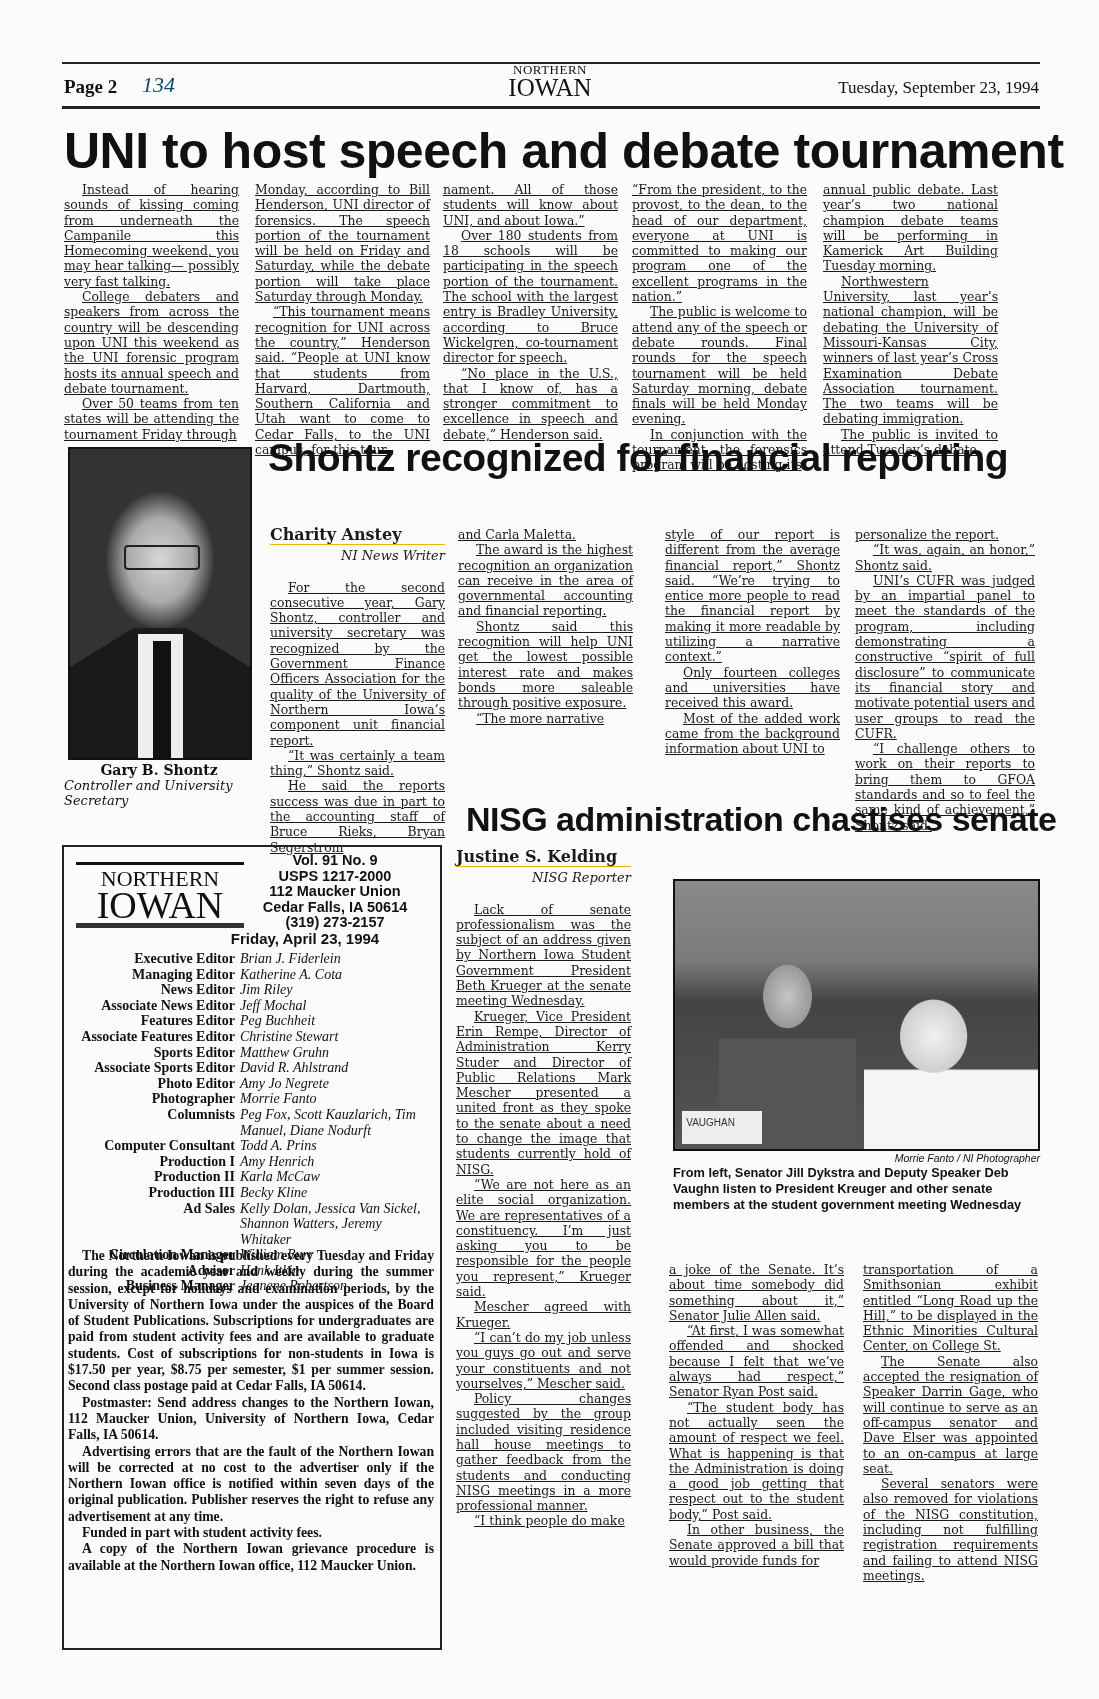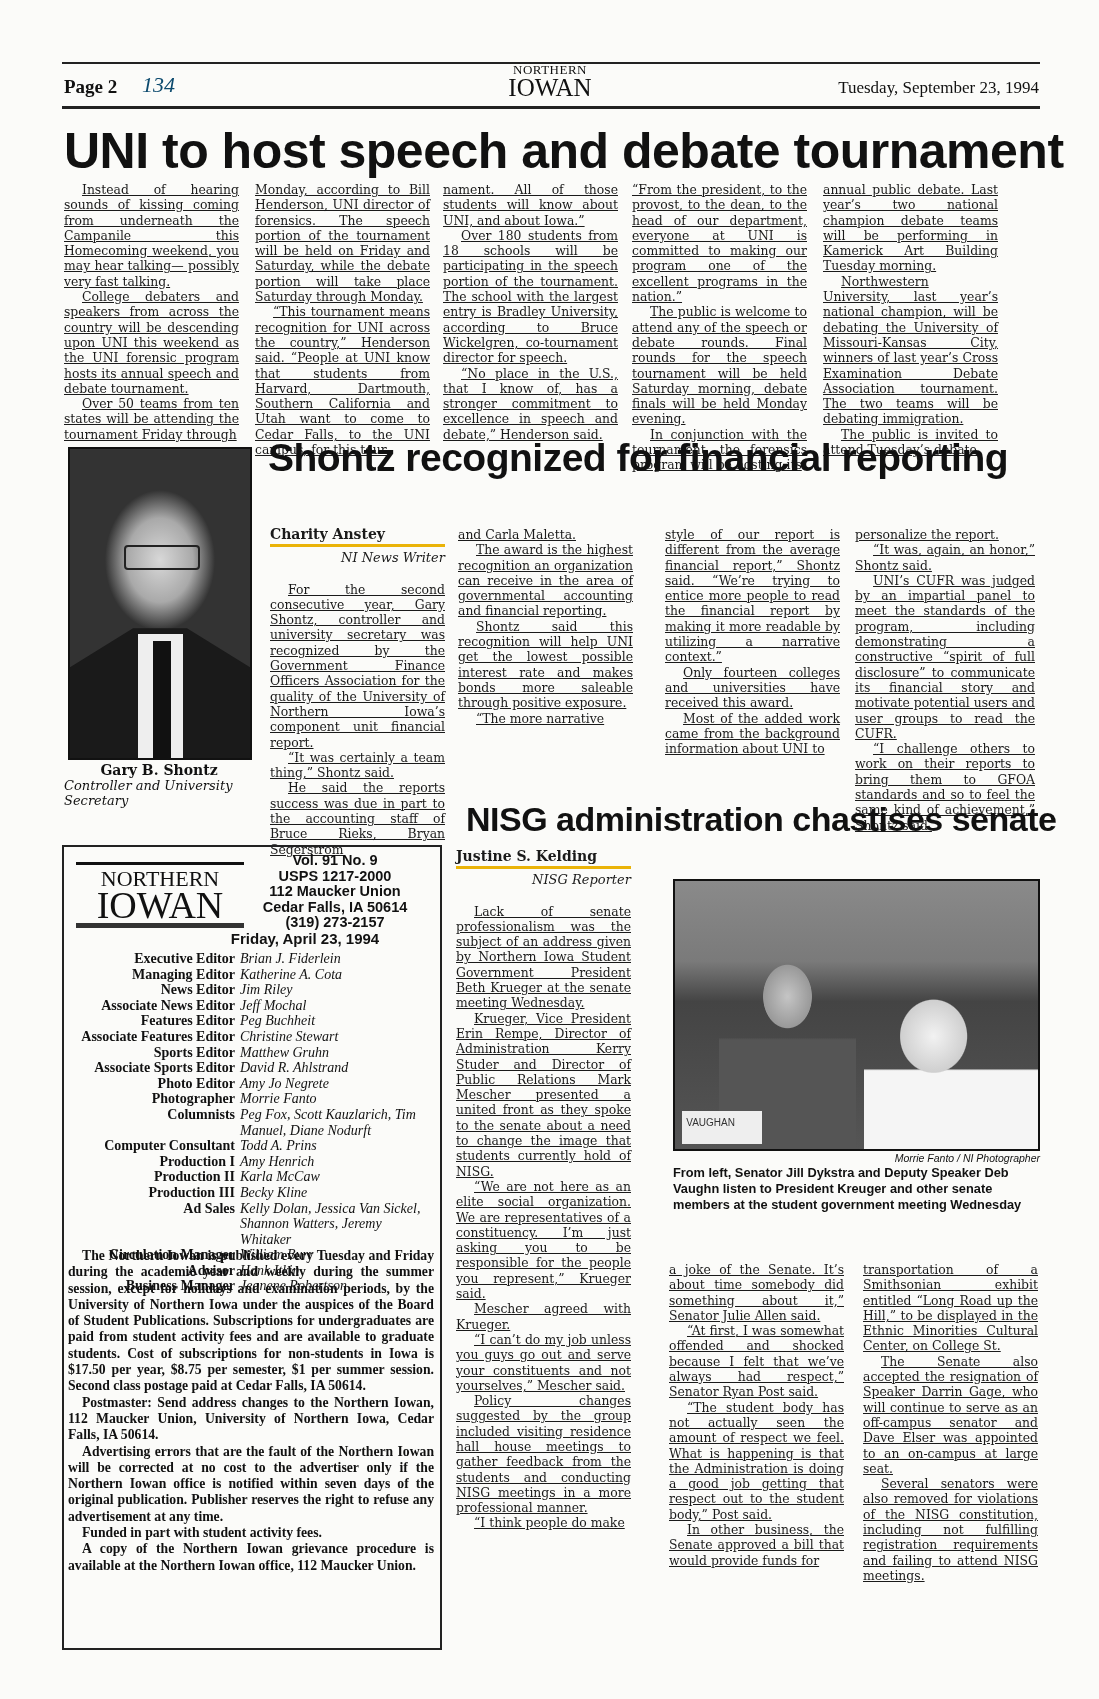--- a/index.html
+++ b/index.html
@@ -14,21 +14,21 @@
   .masthead .n { font-size: 13px; letter-spacing: 0.5px; }
   .masthead .i { font-size: 25px; }
   .date-top { right: 60px; top: 78px; font-family: "Liberation Serif", serif; font-size: 17px; }
   .headline { font-family: "Liberation Sans", sans-serif; font-weight: bold; color: #111; letter-spacing: -0.5px; white-space: nowrap; }
   .h1 { left: 64px; top: 122px; font-size: 50px; }
   .h2 { left: 268px; top: 436px; font-size: 39px; }
   .h3 { left: 466px; top: 800px; font-size: 34px; }
   .col { font-family: "DejaVu Serif", serif; font-size: 12.4px; line-height: 15.3px; text-align: justify; color: #1a1a1a; }
   .col p { text-indent: 18px; text-decoration: underline; }
   .col p.noind { text-indent: 0; }
-  .byline { font-weight: bold; font-size: 14px; border-bottom: 3px solid #eab308; padding-bottom: 2px; margin-bottom: 3px; }
+  .byline { font-weight: bold; font-size: 16px; border-bottom: 1px solid #eab308; padding-bottom: 2px; margin-bottom: 3px; }
   .role { font-style: italic; text-align: right; font-size: 13px; margin-bottom: 16px; }
   .photo { background: #2e2e2e; border: 2px solid #111; overflow: hidden; }
   .photo-shontz { left: 68px; top: 447px; width: 184px; height: 313px; background: radial-gradient(ellipse 55px 70px at 50% 36%, #d8d8d8 0%, #a9a9a9 60%, #333 100%), #2a2a2a; }
   .photo-shontz .suit { position: absolute; left: 0; bottom: 0; width: 100%; height: 42%; background: #1a1a1a; clip-path: polygon(0 30%, 35% 0, 65% 0, 100% 30%, 100% 100%, 0 100%); }
   .photo-shontz .shirt { position: absolute; left: 38%; bottom: 0; width: 25%; height: 40%; background: #eee; }
   .photo-shontz .tie { position: absolute; left: 46%; bottom: 0; width: 10%; height: 38%; background: #111; }
   .photo-shontz .glasses { position: absolute; left: 30%; top: 31%; width: 42%; height: 8%; border: 2px solid #222; border-radius: 4px; }
   .cap-name { left: 64px; top: 762px; width: 190px; text-align: center; font-weight: bold; font-size: 14px; font-family: "DejaVu Serif", serif; }
   .cap-role { left: 64px; top: 778px; width: 190px; font-style: italic; font-size: 13px; line-height: 15px; }
   .photo-nisg { left: 673px; top: 879px; width: 367px; height: 272px; background: linear-gradient(180deg, #8a8a8a 0%, #7a7a7a 30%, #444 45%, #555 100%); }

